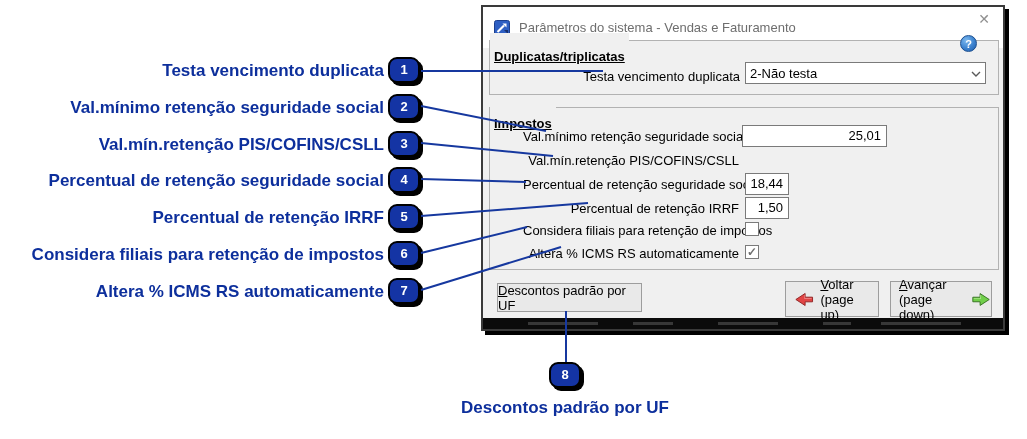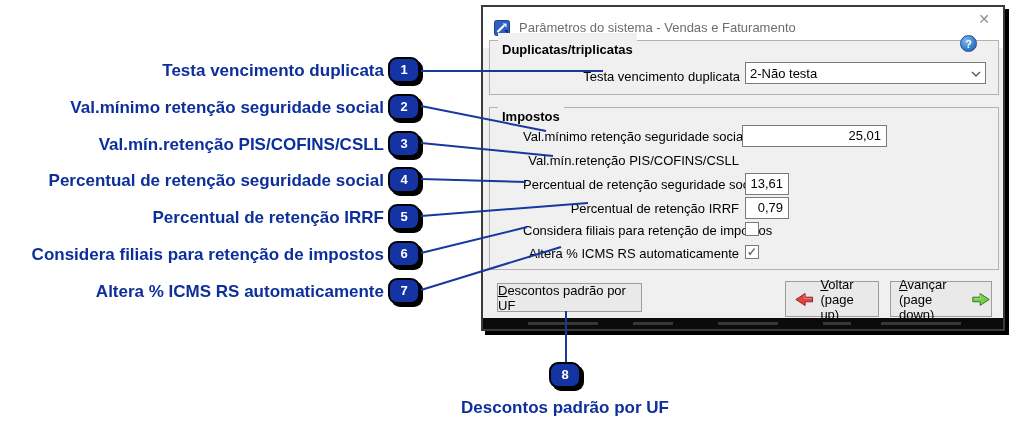--- a/index.html
+++ b/index.html
@@ -45,22 +45,22 @@
   .close-x{
     position:absolute;right:8px;top:2px;width:22px;height:20px;text-align:center;
     color:#8f8f8f;font-size:14px;line-height:20px;cursor:default;
   }
   .groupbox{
     position:absolute;border:1px solid #b2b2b2;background:#f0f0f0;
   }
   .group1{left:6px;top:33px;width:508px;height:53px;}
   .group2{left:6px;top:100px;width:508px;height:161px;}
   .group-title{
-    position:absolute;left:8px;top:-8px;background:#f0f0f0;padding:9px 4px;
-    font-weight:bold;font-size:13px;color:#000;white-space:nowrap;
+    position:absolute;left:0;top:-8px;background:#f0f0f0;padding:16px 4px;
+    font-weight:bold;font-size:13px;color:#000;white-space:nowrap;text-decoration:underline;
   }
   .help-icon{
     position:absolute;left:477px;top:28px;width:17px;height:17px;border-radius:50%;
     background:radial-gradient(circle at 35% 30%, #7cb9ef 0%, #3c82cf 55%, #1f5dab 100%);
     border:1px solid #1c4f8f;color:#fff;font-weight:bold;font-size:11px;
     text-align:center;line-height:16px;z-index:12;box-sizing:border-box;
   }
   .fld-label{
     position:absolute;text-align:right;white-space:nowrap;font-size:13px;color:#000;
   }
@@ -151,24 +151,24 @@
   <div class="groupbox group2">
     <span class="group-title">Impostos</span>
   </div>
 
   <div class="fld-label" style="left:40px;top:122px;width:216px;">Val.mínimo retenção seguridade social</div>
   <div class="txtfield wide" style="top:118px;">25,01</div>
 
   <div class="fld-label" style="left:40px;top:146px;width:216px;">Val.mín.retenção PIS/COFINS/CSLL</div>
 
   <div class="fld-label" style="left:40px;top:170px;width:216px;">Percentual de retenção seguridade social</div>
-  <div class="txtfield narrow" style="top:166px;">13,61</div>
+  <div class="txtfield narrow" style="top:166px;">18,44</div>
 
   <div class="fld-label" style="left:40px;top:194px;width:216px;">Percentual de retenção IRRF</div>
-  <div class="txtfield narrow" style="top:190px;">0,79</div>
+  <div class="txtfield narrow" style="top:190px;">1,50</div>
 
   <div class="fld-label" style="left:40px;top:216px;width:216px;">Considera filiais para retenção de impostos</div>
   <div class="checkbox" style="top:215px;"></div>
 
   <div class="fld-label" style="left:40px;top:239px;width:216px;">Altera % ICMS RS automaticamente</div>
   <div class="checkbox" style="top:238px;">✓</div>
 
   <div class="btn btn-descontos">
     <span><span class="u">D</span><span>escontos padrão por UF</span></span>
   </div>

